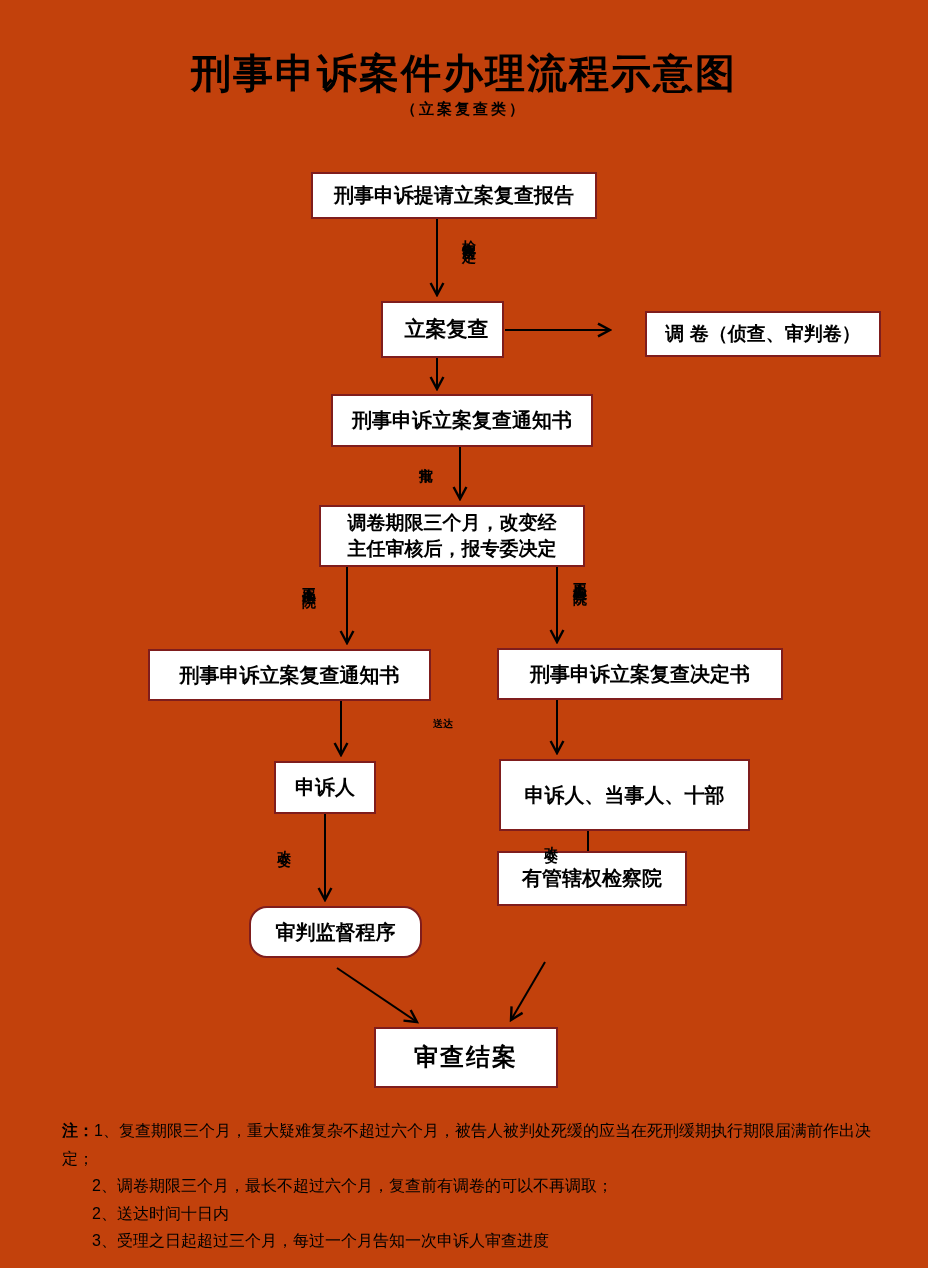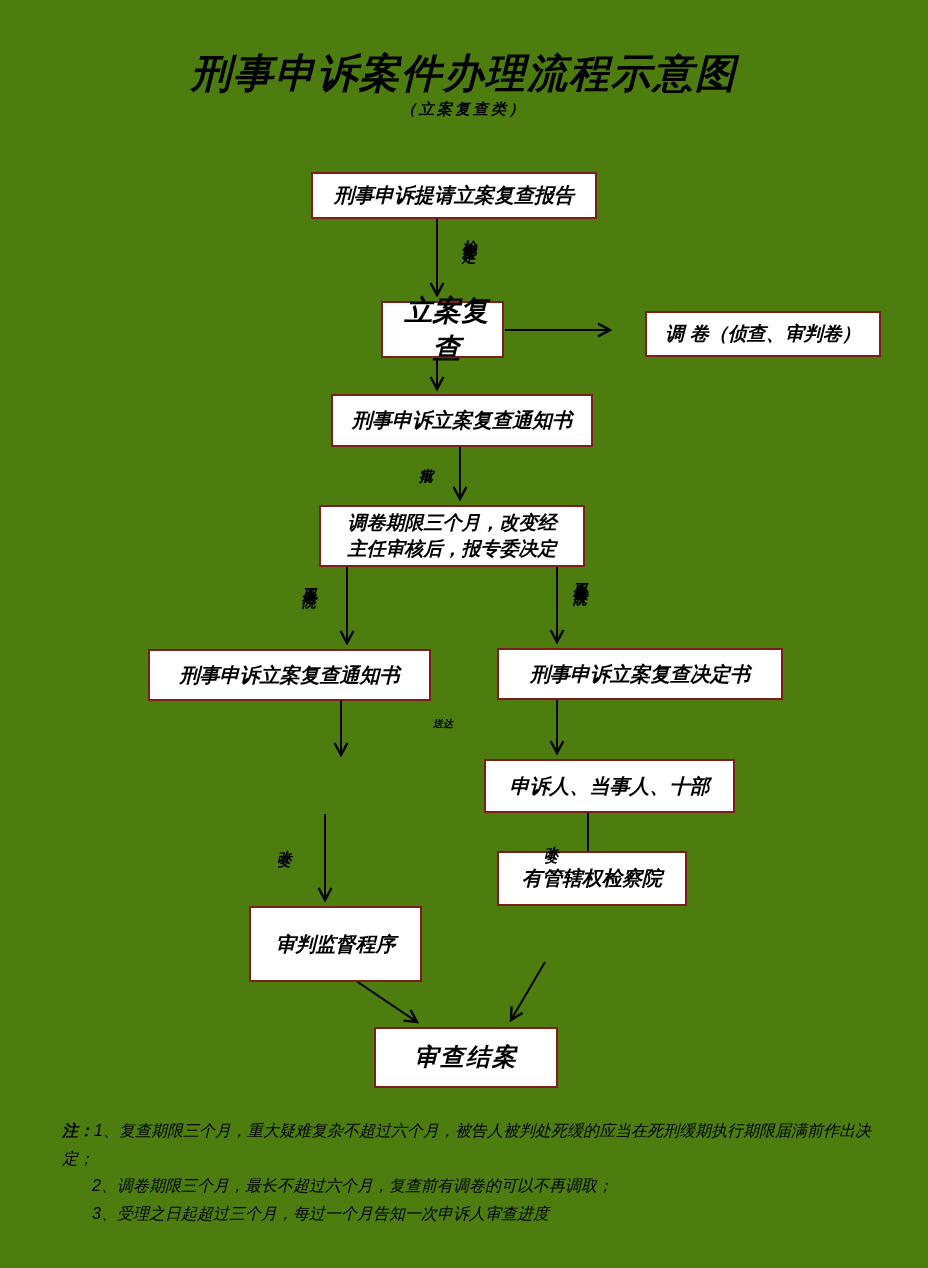--- a/index.html
+++ b/index.html
@@ -1,17 +1,17 @@
 <!DOCTYPE html>
 <html><head>
 <meta charset="utf-8">
 <style>
   html,body{margin:0;padding:0;background:#fff;}
   body{font-family:"Liberation Sans","DejaVu Sans",sans-serif;color:#000;}
-  .canvas{position:relative;width:928px;height:1268px;background:#4d7c0f;overflow:hidden;font-style:italic;}
+  .canvas{position:relative;width:928px;height:1268px;background:#c2410c;overflow:hidden;}
   .page-title{position:absolute;left:0;right:0;top:46px;text-align:center;
     font-size:40px;font-weight:bold;letter-spacing:2px;}
   .page-subtitle{position:absolute;left:0;right:0;top:100px;text-align:center;
     font-size:15px;font-weight:bold;letter-spacing:3px;}
   .node{position:absolute;border:2px solid #7f1d1d;background:#fff;
     display:flex;align-items:center;justify-content:center;
     font-weight:bold;text-align:center;box-sizing:border-box;line-height:1.35;}
   .node .multiline{display:block;text-align:left;}
   .arrows{position:absolute;left:0;top:0;width:928px;height:1268px;}
   .edge-label{position:absolute;font-size:14px;font-weight:bold;line-height:1.1;}
@@ -44,41 +44,42 @@
     <path d="M341,701 V755" stroke="#000" stroke-width="2" fill="none" marker-end="url(#arw)"></path>
     <path d="M557,700 V753" stroke="#000" stroke-width="2" fill="none" marker-end="url(#arw)"></path>
     <path d="M325,814 V900" stroke="#000" stroke-width="2" fill="none" marker-end="url(#arw)"></path>
     <path d="M588,813 V899" stroke="#000" stroke-width="2" fill="none" marker-end="url(#arw)"></path>
     <path d="M337,968 L417,1022" stroke="#000" stroke-width="2" fill="none" marker-end="url(#arw)"></path>
     <path d="M545,962 L511,1020" stroke="#000" stroke-width="2" fill="none" marker-end="url(#arw)"></path>
   </svg>
 
   <div class="node" style="left:311px;top:172px;width:286px;height:47px;font-size:20px;">刑事申诉提请立案复查报告</div>
 
-  <div class="node" style="left:381px;top:301px;width:123px;height:57px;font-size:28px;padding-left:8px;">立案复查</div>
+  <div class="node" style="left:381px;top:301px;width:123px;height:57px;font-size:21px;padding-left:8px;">立案复查</div>
 
   <div class="node" style="left:617px;top:311px;width:236px;height:46px;font-size:19px;margin-left:28px;">调 卷（侦查、审判卷）</div>
 
   <div class="node" style="left:331px;top:394px;width:262px;height:53px;font-size:20px;">刑事申诉立案复查通知书</div>
 
   <div class="node" style="left:319px;top:505px;width:266px;height:62px;font-size:19px;">
     <span class="multiline">
       <span>调卷期限三个月，改变经</span><br>
       <span>主任审核后，报专委决定</span>
     </span>
   </div>
 
   <div class="node" style="left:148px;top:649px;width:283px;height:52px;font-size:20px;">刑事申诉立案复查通知书</div>
 
   <div class="node" style="left:497px;top:648px;width:286px;height:52px;font-size:20px;">刑事申诉立案复查决定书</div>
 
+  <div class="node" style="left:274px;top:761px;width:102px;height:53px;font-size:20px;">申诉人</div>
 
-  <div class="node" style="left:484px;top:759px;width:251px;height:54px;font-size:20px;">申诉人、当事人、十部</div>
+  <div class="node" style="left:499px;top:759px;width:251px;height:72px;font-size:20px;">申诉人、当事人、十部</div>
 
-  <div class="node" style="left:249px;top:906px;width:173px;height:76px;font-size:20px;">审判监督程序</div>
+  <div class="node" style="left:249px;top:906px;width:173px;height:52px;font-size:20px;border-radius:18px;">审判监督程序</div>
 
   <div class="node" style="left:497px;top:851px;width:190px;height:55px;font-size:20px;">有管辖权检察院</div>
 
   <div class="node" style="left:374px;top:1027px;width:184px;height:61px;font-size:24px;letter-spacing:2px;">审查结案</div>
 
   <div class="edge-label vtext" style="left:461px;top:229px;">检察官决定</div>
 
   <div class="edge-label vtext" style="left:418px;top:456px;">审批</div>
 
   <div class="edge-label vtext" style="left:301px;top:576px;">不服法院</div>
@@ -87,16 +88,17 @@
 
   <div class="edge-label" style="left:433px;top:718px;font-size:10px;">送达</div>
 
   <div class="edge-label vtext" style="left:276px;top:839px;">改变</div>
 
   <div class="edge-label vtext" style="left:543px;top:835px;">改变</div>
 
   <div class="notes">
     <p><span class="note-prefix">注：</span><span>1、复查期限三个月，重大疑难复杂不超过六个月，被告人被判处死缓的应当在死刑缓期执行期限届满前作出决定；</span></p>
     <p class="note-item">2、调卷期限三个月，最长不超过六个月，复查前有调卷的可以不再调取；</p>
+    <p class="note-item">2、送达时间十日内</p>
     <p class="note-item">3、受理之日起超过三个月，每过一个月告知一次申诉人审查进度</p>
   </div>
 
 </div>
 
 </body></html>

